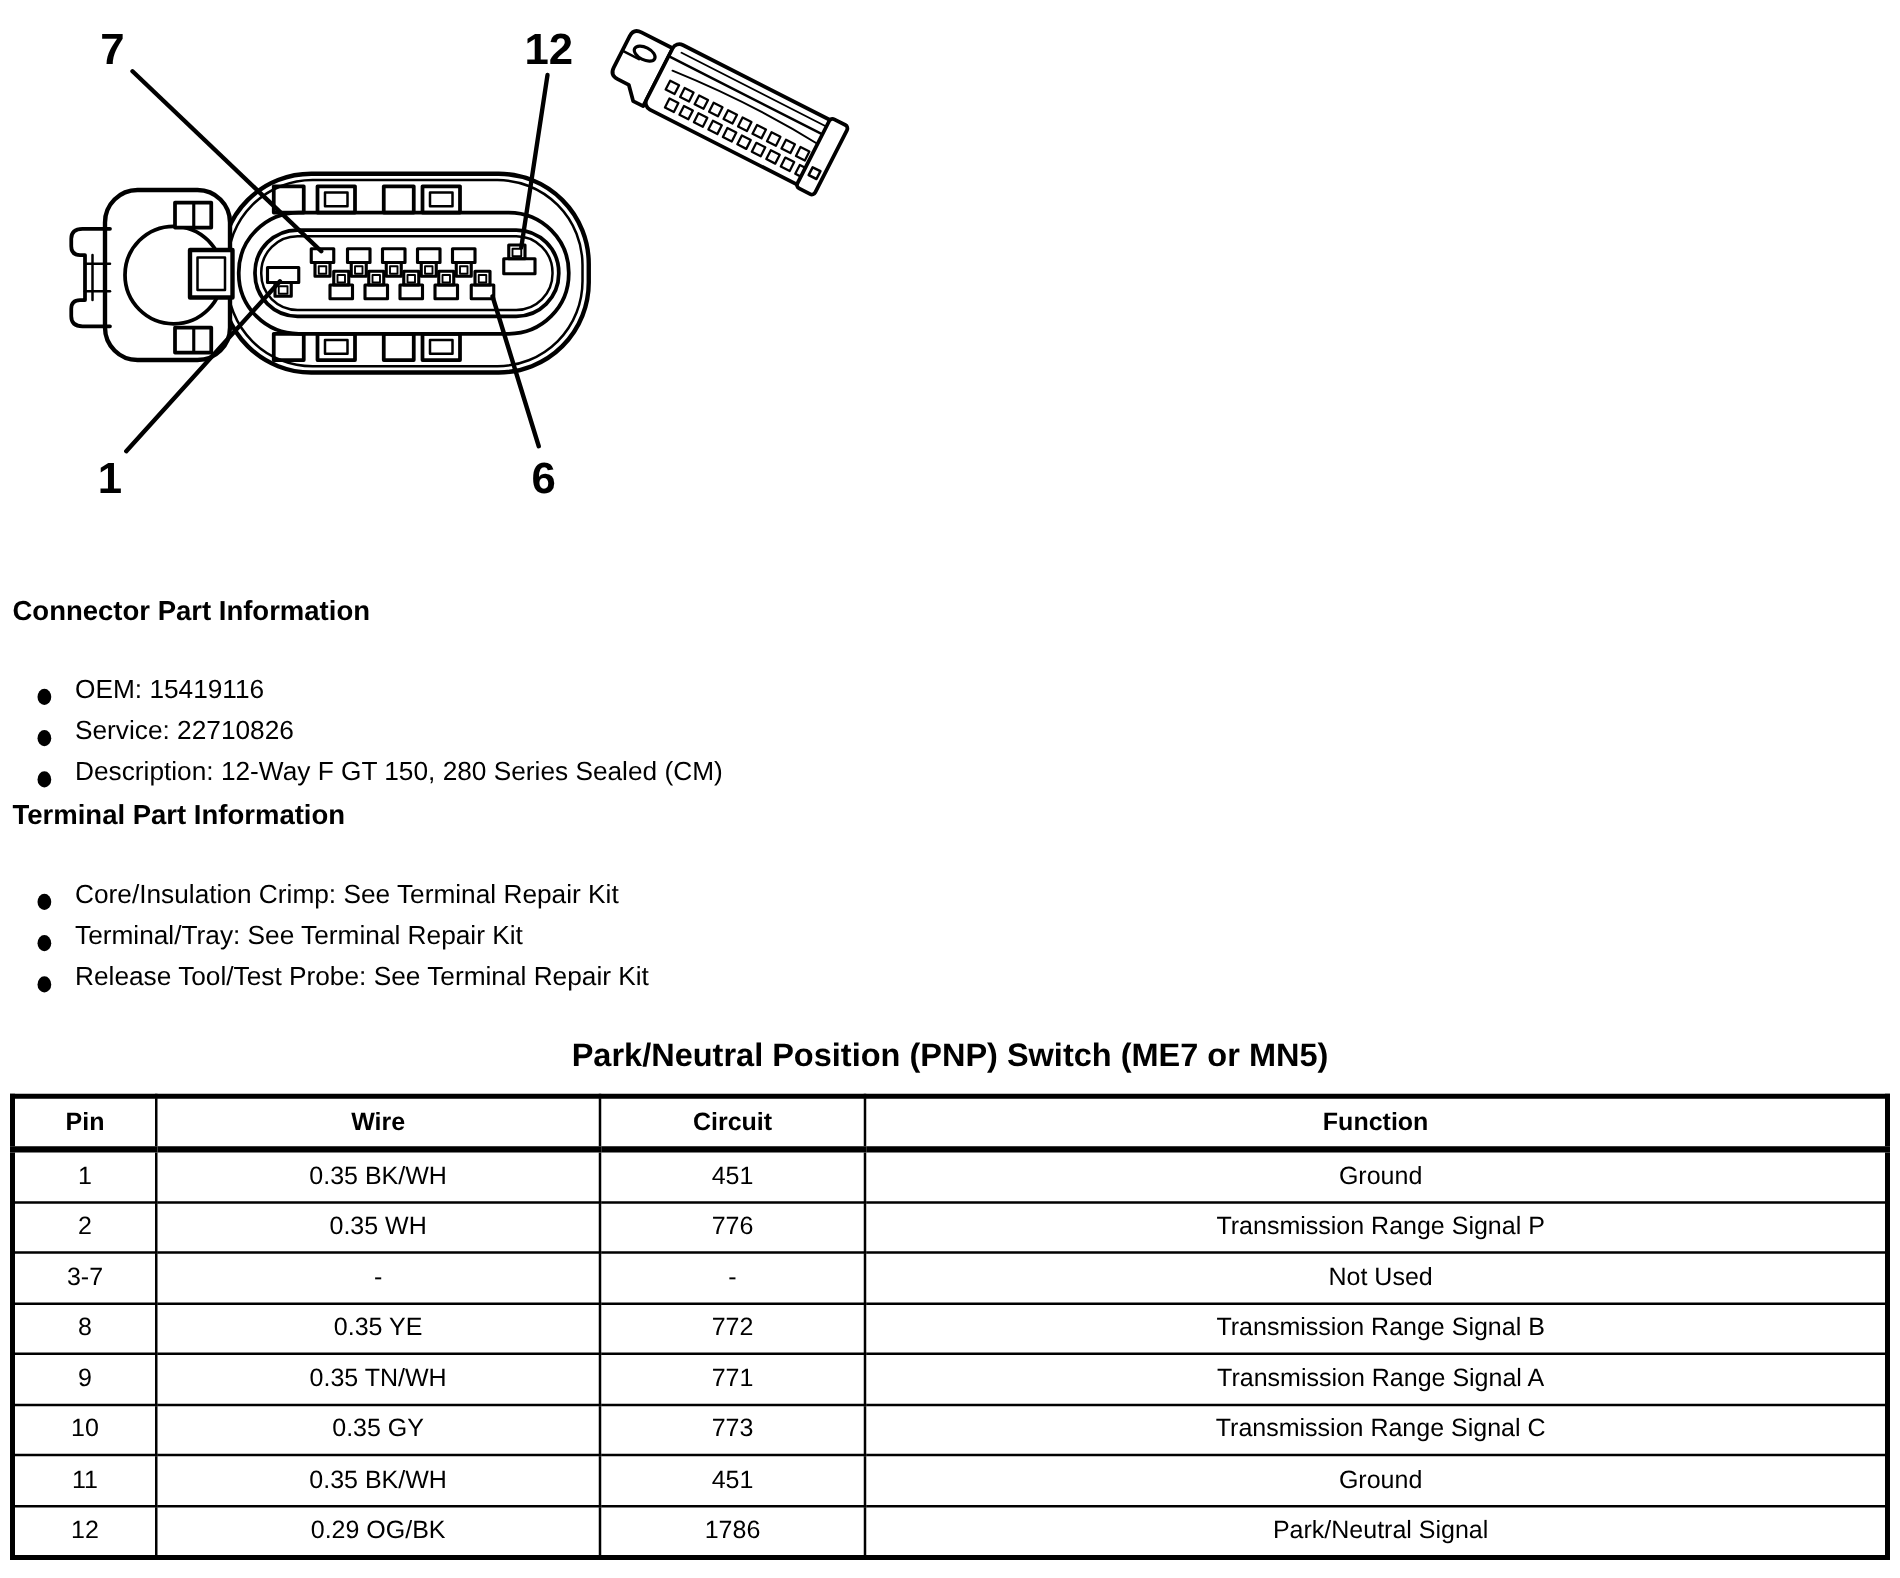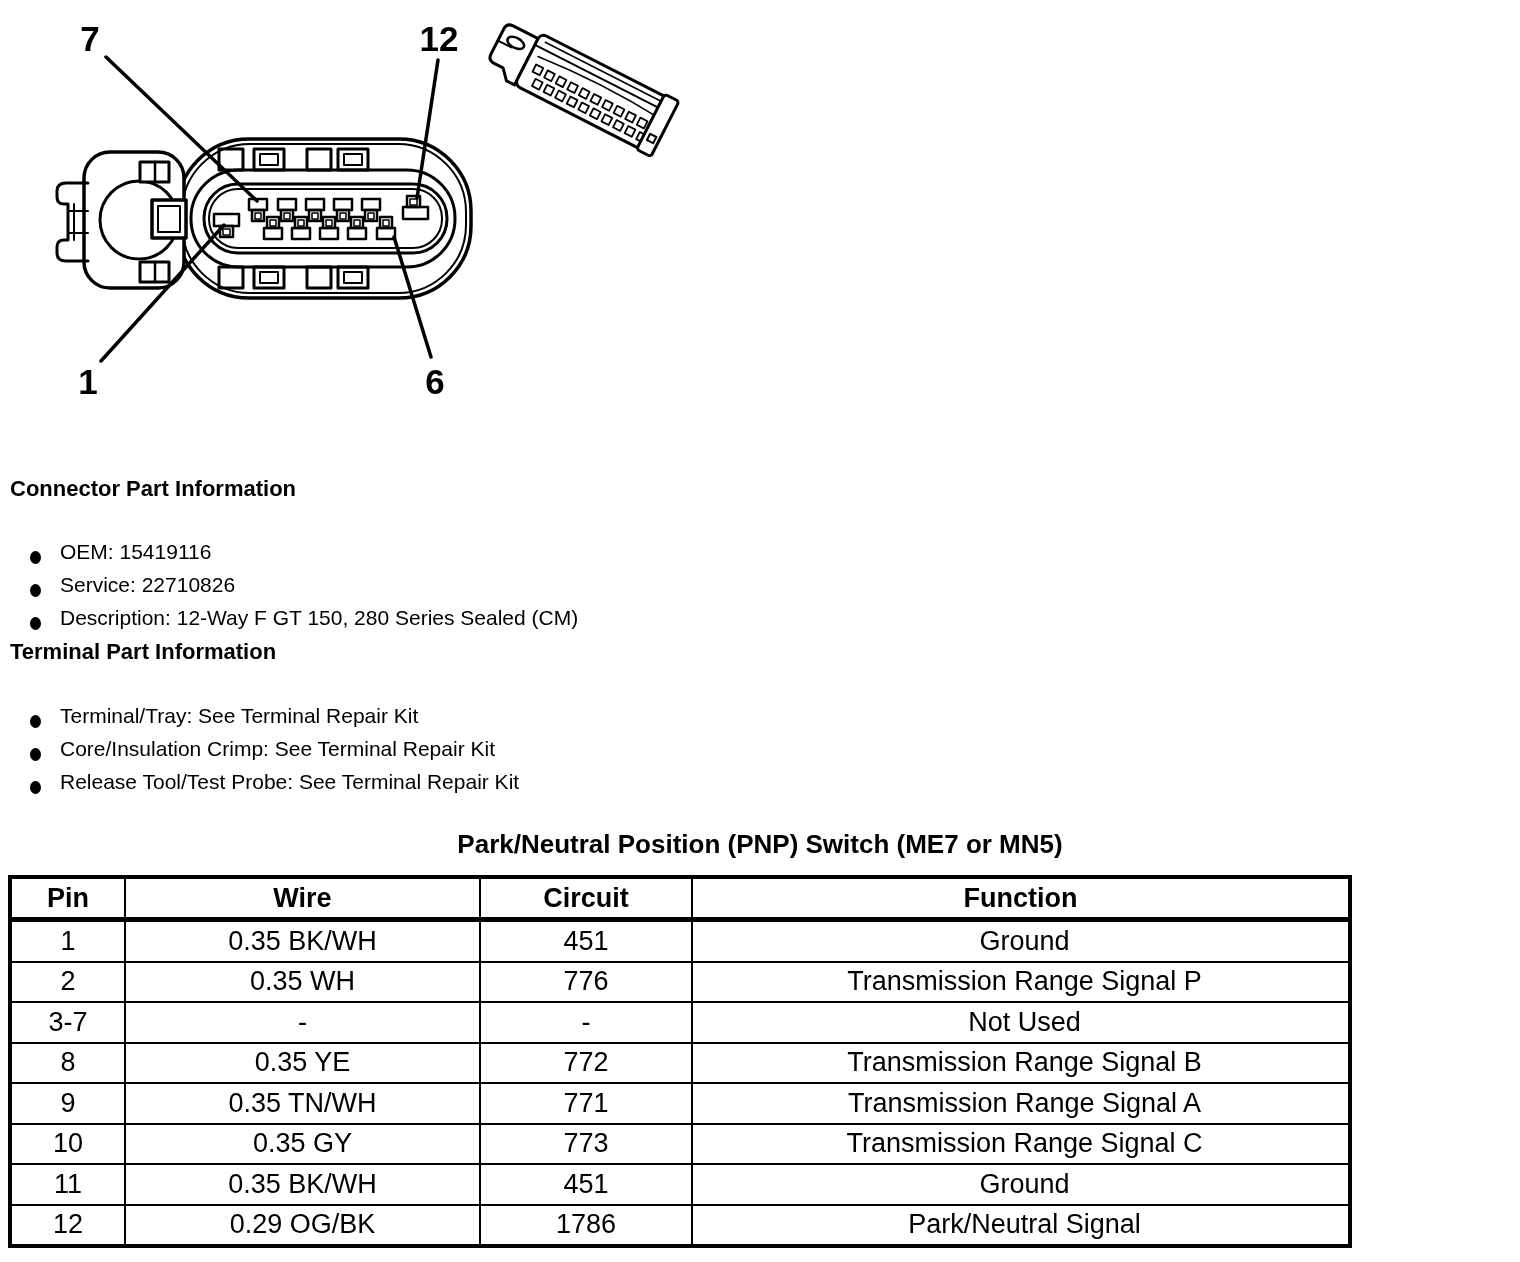--- a/index.html
+++ b/index.html
@@ -46,24 +46,24 @@
     top:829px;
     width:1504px;
     text-align:center;
     font-size:26px;
     font-weight:bold;
   }
   table.pinout{
     position:absolute;
     left:8px;
     top:875px;
-    width:1344px;
+    width:1504px;
     border-collapse:collapse;
     table-layout:fixed;
-    font-size:27px;
+    font-size:20px;
     border:4px solid #000;
   }
   table.pinout th, table.pinout td{
     border:2.5px solid #000;
     padding:0;
     vertical-align:middle;
     overflow:hidden;
     white-space:nowrap;
   }
   table.pinout thead th{
@@ -274,25 +274,25 @@
     <li>
         <span class="dot"></span>
         <span>Description: 12-Way F GT 150, 280 Series Sealed (CM)</span>
       </li>
   </ul>
 
   <div class="heading" style="top:639px;">Terminal Part Information</div>
   <ul class="bullets" style="top:695px;">
     <li>
         <span class="dot"></span>
+        <span>Core/Insulation Crimp: See Terminal Repair Kit</span>
+      </li>
+    <li>
+        <span class="dot"></span>
         <span>Terminal/Tray: See Terminal Repair Kit</span>
-      </li>
-    <li>
-        <span class="dot"></span>
-        <span>Core/Insulation Crimp: See Terminal Repair Kit</span>
       </li>
     <li>
         <span class="dot"></span>
         <span>Release Tool/Test Probe: See Terminal Repair Kit</span>
       </li>
   </ul>
 
   <div class="table-title">Park/Neutral Position (PNP) Switch (ME7 or MN5)</div>
 
   <table class="pinout">

